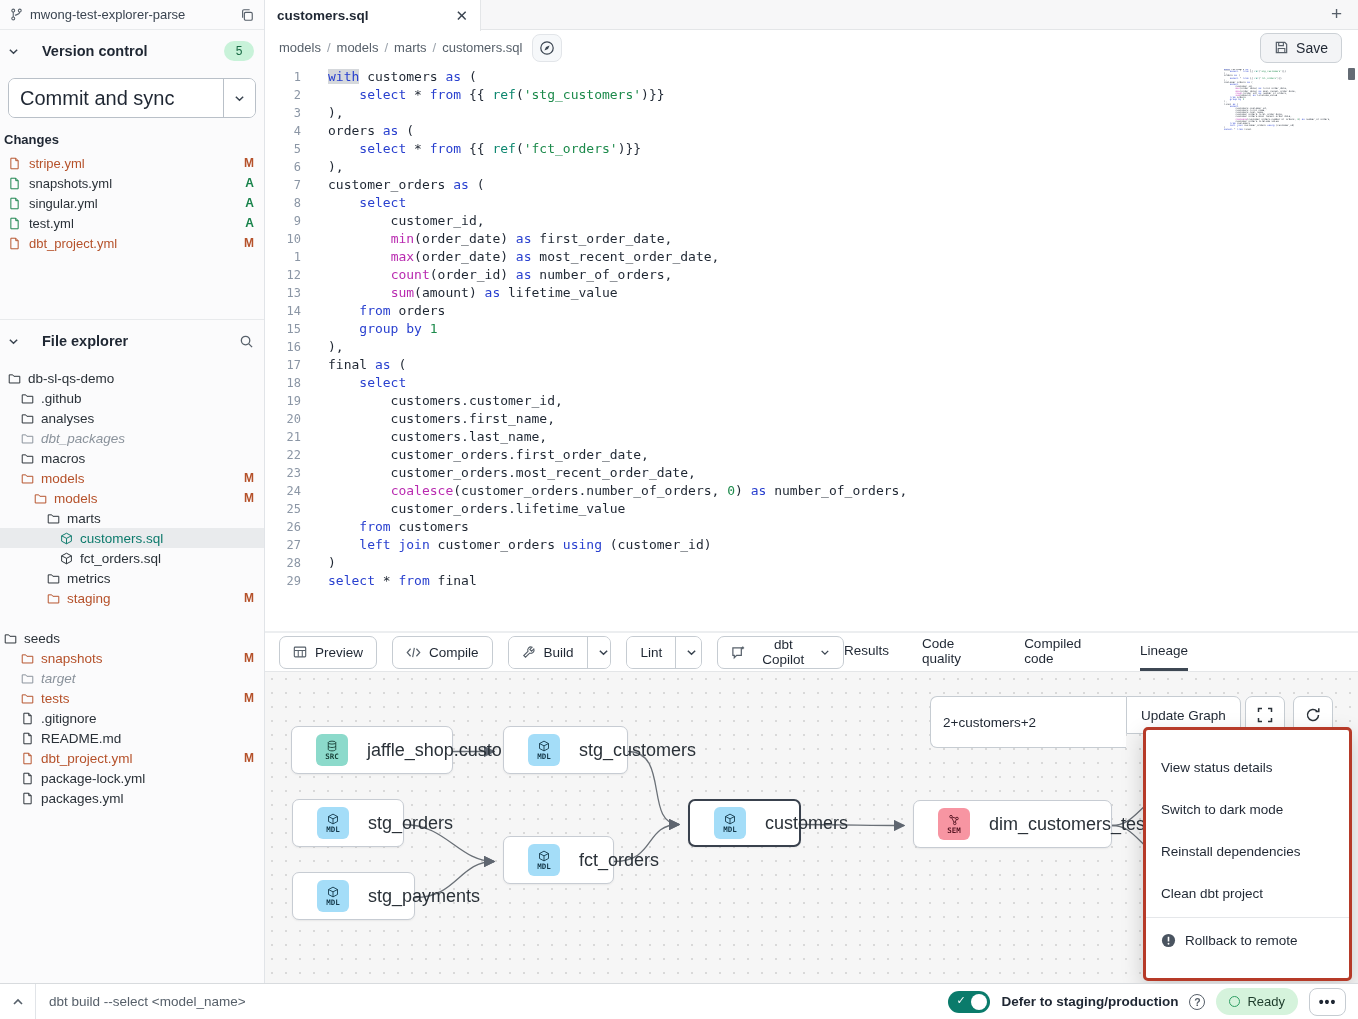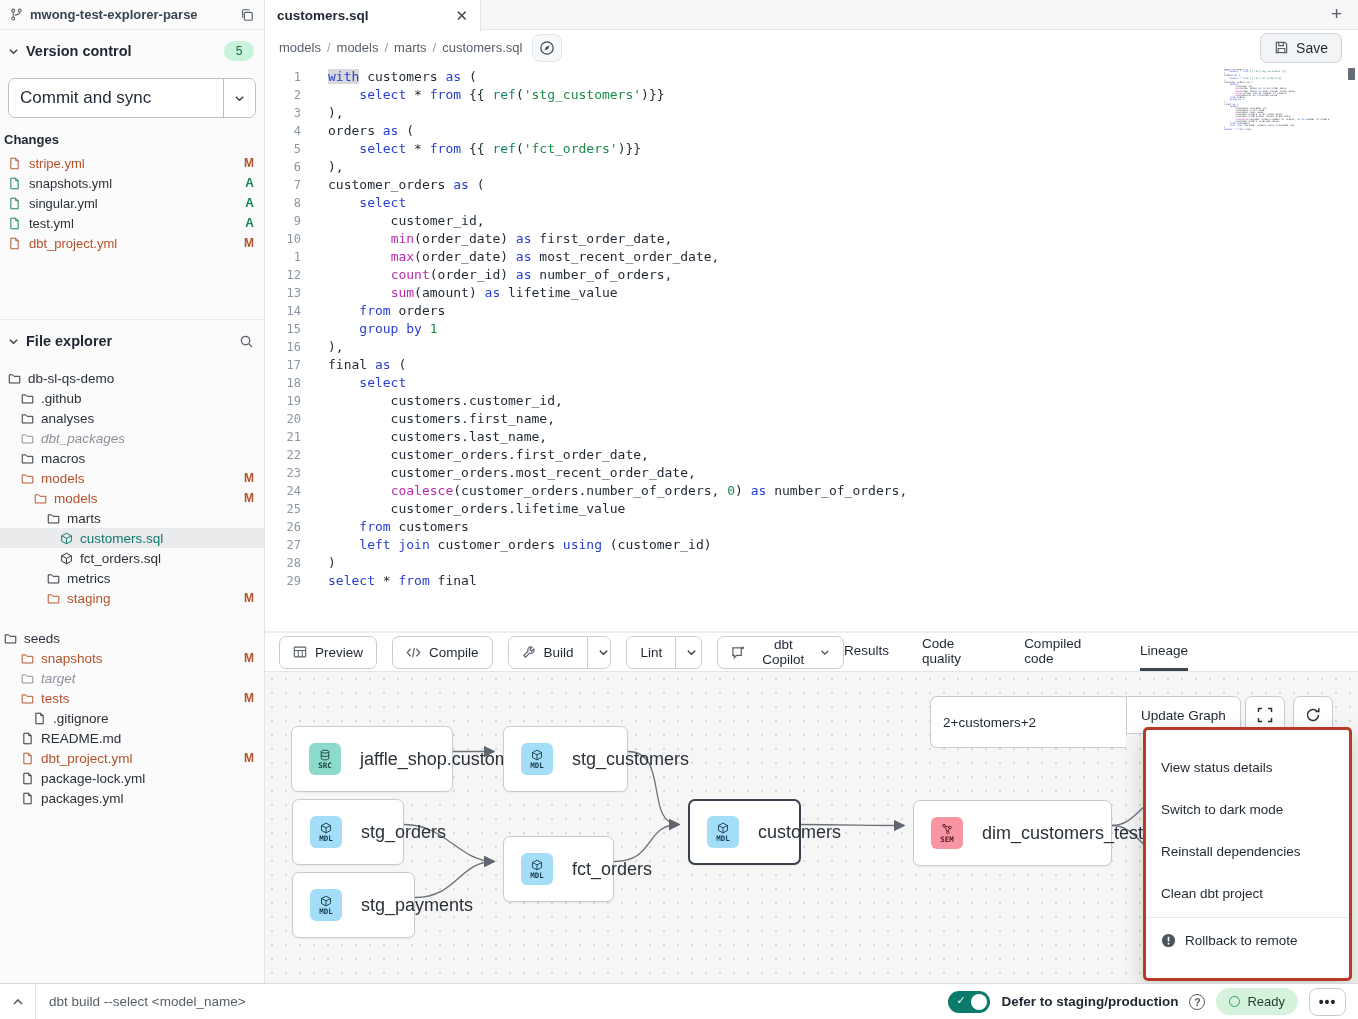--- a/index.html
+++ b/index.html
@@ -4,29 +4,29 @@
 <style>
   * { margin:0; padding:0; box-sizing:border-box; }
   html,body { width:1358px; height:1019px; overflow:hidden; }
   body { font-family:"Liberation Sans",sans-serif; color:#1f2733; background:#fff; font-size:13px; }
   .app { width:1358px; height:1019px; display:flex; flex-direction:column; }
   .main-row { flex:1; display:flex; min-height:0; }
 
   
   .sidebar { width:265px; flex:0 0 265px; background:#fbfbfc; border-right:1px solid #e1e4e8; display:flex; flex-direction:column; }
   .sb-branch { height:30px; display:flex; align-items:center; gap:7px; padding:0 10px; border-bottom:1px solid #e8eaec; color:#3a4450; }
-  .sb-branch .label { font-size:13px;font-weight:bold; }
+  .sb-branch .label { font-size:13px; }
   .sb-branch .spacer { flex:1; }
   .icon-btn { display:inline-flex; align-items:center; justify-content:center; color:#57606a; cursor:pointer; }
-  .section-head { display:flex; align-items:center; gap:7px; padding:11px 10px 9px 8px; }
+  .section-head { display:flex; align-items:center; gap:23px; padding:11px 10px 9px 8px; }
   .section-head .title { font-weight:700; font-size:14.5px; color:#1f2733; }
   .vc-badge { margin-left:auto; background:#c8f2d9; color:#176943; border-radius:10px; min-width:30px; height:20px; display:flex; align-items:center; justify-content:center; font-size:12px; }
   .vc-section { border-bottom:1px solid #e8eaec; padding-bottom:14px; height:290px; }
   .commit-split { margin:8px 8px 0 8px; height:40px; display:flex; border:1px solid #b9c0c8; border-radius:7px; background:#fff; overflow:hidden; }
-  .commit-main { flex:1; text-align:left; padding-left:11px; font-size:17px; color:#1f2733; background:#fff; border:none; cursor:pointer; font-family:inherit; }
+  .commit-main { flex:1; text-align:left; padding-left:11px; font-size:20px; color:#1f2733; background:#fff; border:none; cursor:pointer; font-family:inherit; }
   .commit-caret { width:32px; border:none; border-left:1px solid #b9c0c8; background:#fff; display:flex; align-items:center; justify-content:center; color:#3a4450; cursor:pointer; }
   .changes-label { font-weight:700; font-size:13px; padding:14px 8px 6px 4px; color:#1f2733; }
   .change-row { display:flex; align-items:center; gap:8px; height:20px; padding:0 10px 0 8px; font-size:13px; cursor:pointer; }
   .change-row .nm { flex:1; white-space:nowrap; overflow:hidden; }
   .change-row .st { font-weight:700; font-size:12px; }
   .c-mod { color:#b5512a; }
   .c-add { color:#17824a; }
   .c-add-name { color:#2a3138; }
   .fe-section { flex:1; overflow:hidden; }
   .tree-row { display:flex; align-items:center; gap:7px; height:20px; font-size:13.5px; color:#2a3138; padding-right:10px; cursor:pointer; }
@@ -70,21 +70,21 @@
   .split { display:inline-flex; height:33px; border:1px solid #c6ccd2; border-radius:7px; background:#fff; overflow:hidden; }
   .split .seg { border:none; background:#fff; display:inline-flex; align-items:center; gap:8px; padding:0 13px; font-size:13.5px; color:#1f2733; cursor:pointer; font-family:inherit; }
   .split .caret { border-left:1px solid #c6ccd2; padding:0 10px; }
   .rtabs { margin-left:auto; margin-right:170px; display:flex; gap:33px; align-items:stretch; }
   .rtab { display:flex; align-items:center; font-size:13.5px; color:#1f2733; border-bottom:3px solid transparent; cursor:pointer; }
   .rtab.active { border-bottom-color:#3d4753; }
 
   
   .lineage { height:311px; position:relative; background:#f6f6f6; background-image:radial-gradient(#d9d9d9 1px, transparent 1.1px); background-size:14px 14px; overflow:hidden; }
   .edges { position:absolute; left:0; top:0; }
-  .node { position:absolute; height:66px; background:#fff; border:1px solid #c7ccd3; border-radius:7px; display:flex; align-items:center; gap:11px; padding:0 17px; box-shadow:0 1px 2px rgba(0,0,0,.06); cursor:pointer; }
+  .node { position:absolute; height:48px; background:#fff; border:1px solid #c7ccd3; border-radius:7px; display:flex; align-items:center; gap:11px; padding:0 24px; box-shadow:0 1px 2px rgba(0,0,0,.06); cursor:pointer; }
   .node.selected { border:2px solid #39414d; }
   .node .lbl { font-size:18px; color:#2a3138; white-space:nowrap;margin-left:8px; }
   .nbadge { width:32px; height:32px; border-radius:6px; display:flex; flex-direction:column; align-items:center; justify-content:center; gap:0px; font-family:"DejaVu Sans Mono",monospace; font-size:7.5px; font-weight:700; flex:0 0 32px; }
   .nb-SRC { background:#8cdacb; color:#173e36; }
   .nb-MDL { background:#a4ddf8; color:#14394b; }
   .nb-SEM { background:#f795a2; color:#561523; }
   .selector { position:absolute; left:665px; top:24px; display:flex; height:38px; }
   .selector input { width:196px; height:52px; border:1px solid #c6ccd2; border-right:none; border-radius:7px 0 0 7px; padding:0 12px; font-size:13.5px; color:#1f2733; background:#fff; font-family:inherit; outline:none; }
   .selector .upd { height:38px; border:1px solid #c6ccd2; border-radius:0 7px 7px 0; background:#fff; padding:0 14px; font-size:13.5px; color:#1f2733; cursor:pointer; font-family:inherit; }
   .gfx-btn { position:absolute; top:24px; width:40px; height:38px; border:1px solid #c6ccd2; border-radius:7px; background:#fff; display:flex; align-items:center; justify-content:center; color:#2a3138; cursor:pointer; }
@@ -350,21 +350,21 @@
             </div>
             <div class="tree-row modified" style="padding-left: 21px;">
               <span class="icon-btn" style="color:inherit">
                 <svg width="13" height="13" viewBox="0 0 16 16">
                   <path d="M1.5 3.5h4.3l1.4 1.8h7.3v8.2h-13z" stroke="currentColor" stroke-width="1.2" fill="none"></path>
                 </svg>
               </span>
               <span class="nm">tests</span>
               <span class="bdg">M</span>
             </div>
-            <div class="tree-row " style="padding-left: 21px; margin-left: 12px;">
+            <div class="tree-row " style="padding-left: 21px;">
               <span class="icon-btn" style="color:inherit">
                 <svg width="13" height="13" viewBox="0 0 16 16">
                   <path d="M3.5 1.5h6l3 3v10h-9z" stroke="currentColor" stroke-width="1.2" fill="none"></path>
                   <path d="M9.5 1.5v3h3" stroke="currentColor" stroke-width="1.2" fill="none"></path>
                 </svg>
               </span>
               <span class="nm">.gitignore</span>
             </div>
             <div class="tree-row " style="padding-left: 21px;">
               <span class="icon-btn" style="color:inherit">

